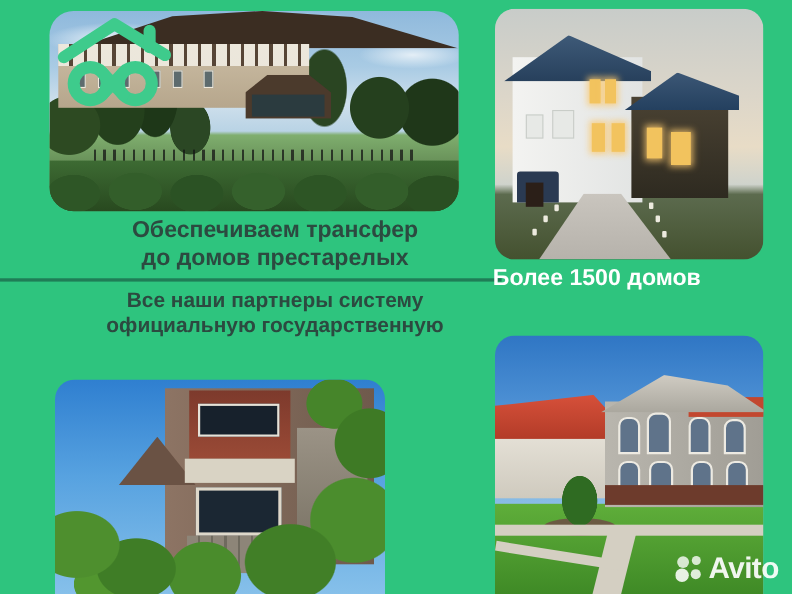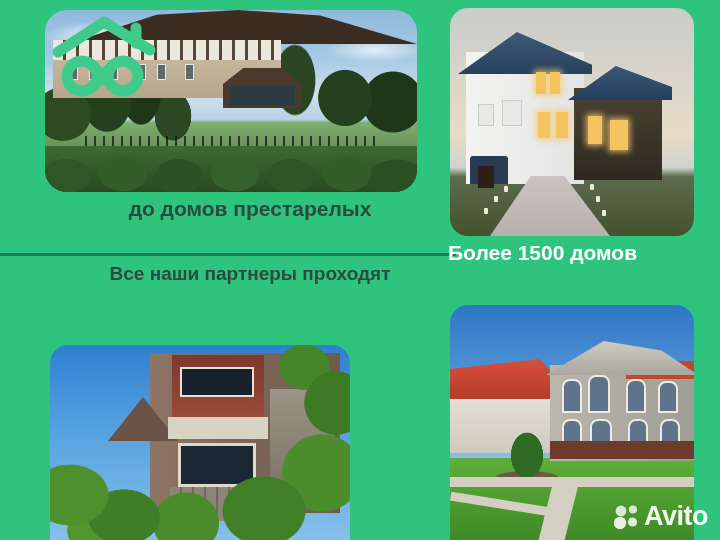--- a/index.html
+++ b/index.html
@@ -247,25 +247,27 @@
         <circle cx="32" cy="60" r="15"></circle>
         <circle cx="73" cy="60" r="15"></circle>
         <path d="M43 50 L62 70 M43 70 L62 50" stroke-linecap="round"></path>
       </g>
     </svg>
   </div>
 
   <div id="divider"></div>
 
   <div id="headline-transfer" class="txt-dark">
+    <div>Обеспечиваем трансфер</div>
     <div>до домов престарелых</div>
   </div>
 
   <div id="headline-partners" class="txt-dark">
-    <div>Все наши партнеры проходят</div>
+    <div>Все наши партнеры систему</div>
+    <div>официальную государственную</div>
   </div>
 
   <div id="headline-count">
     <div>Более 1500 домов</div>
   </div>
 
   <div id="avito">
     <svg width="26" height="26" viewBox="0 0 26 26" aria-hidden="true">
       <circle cx="7" cy="7" r="5.4" fill="#ffffff" opacity=".85"></circle>
       <circle cx="19" cy="5.5" r="4.1" fill="#ffffff" opacity=".85"></circle>

